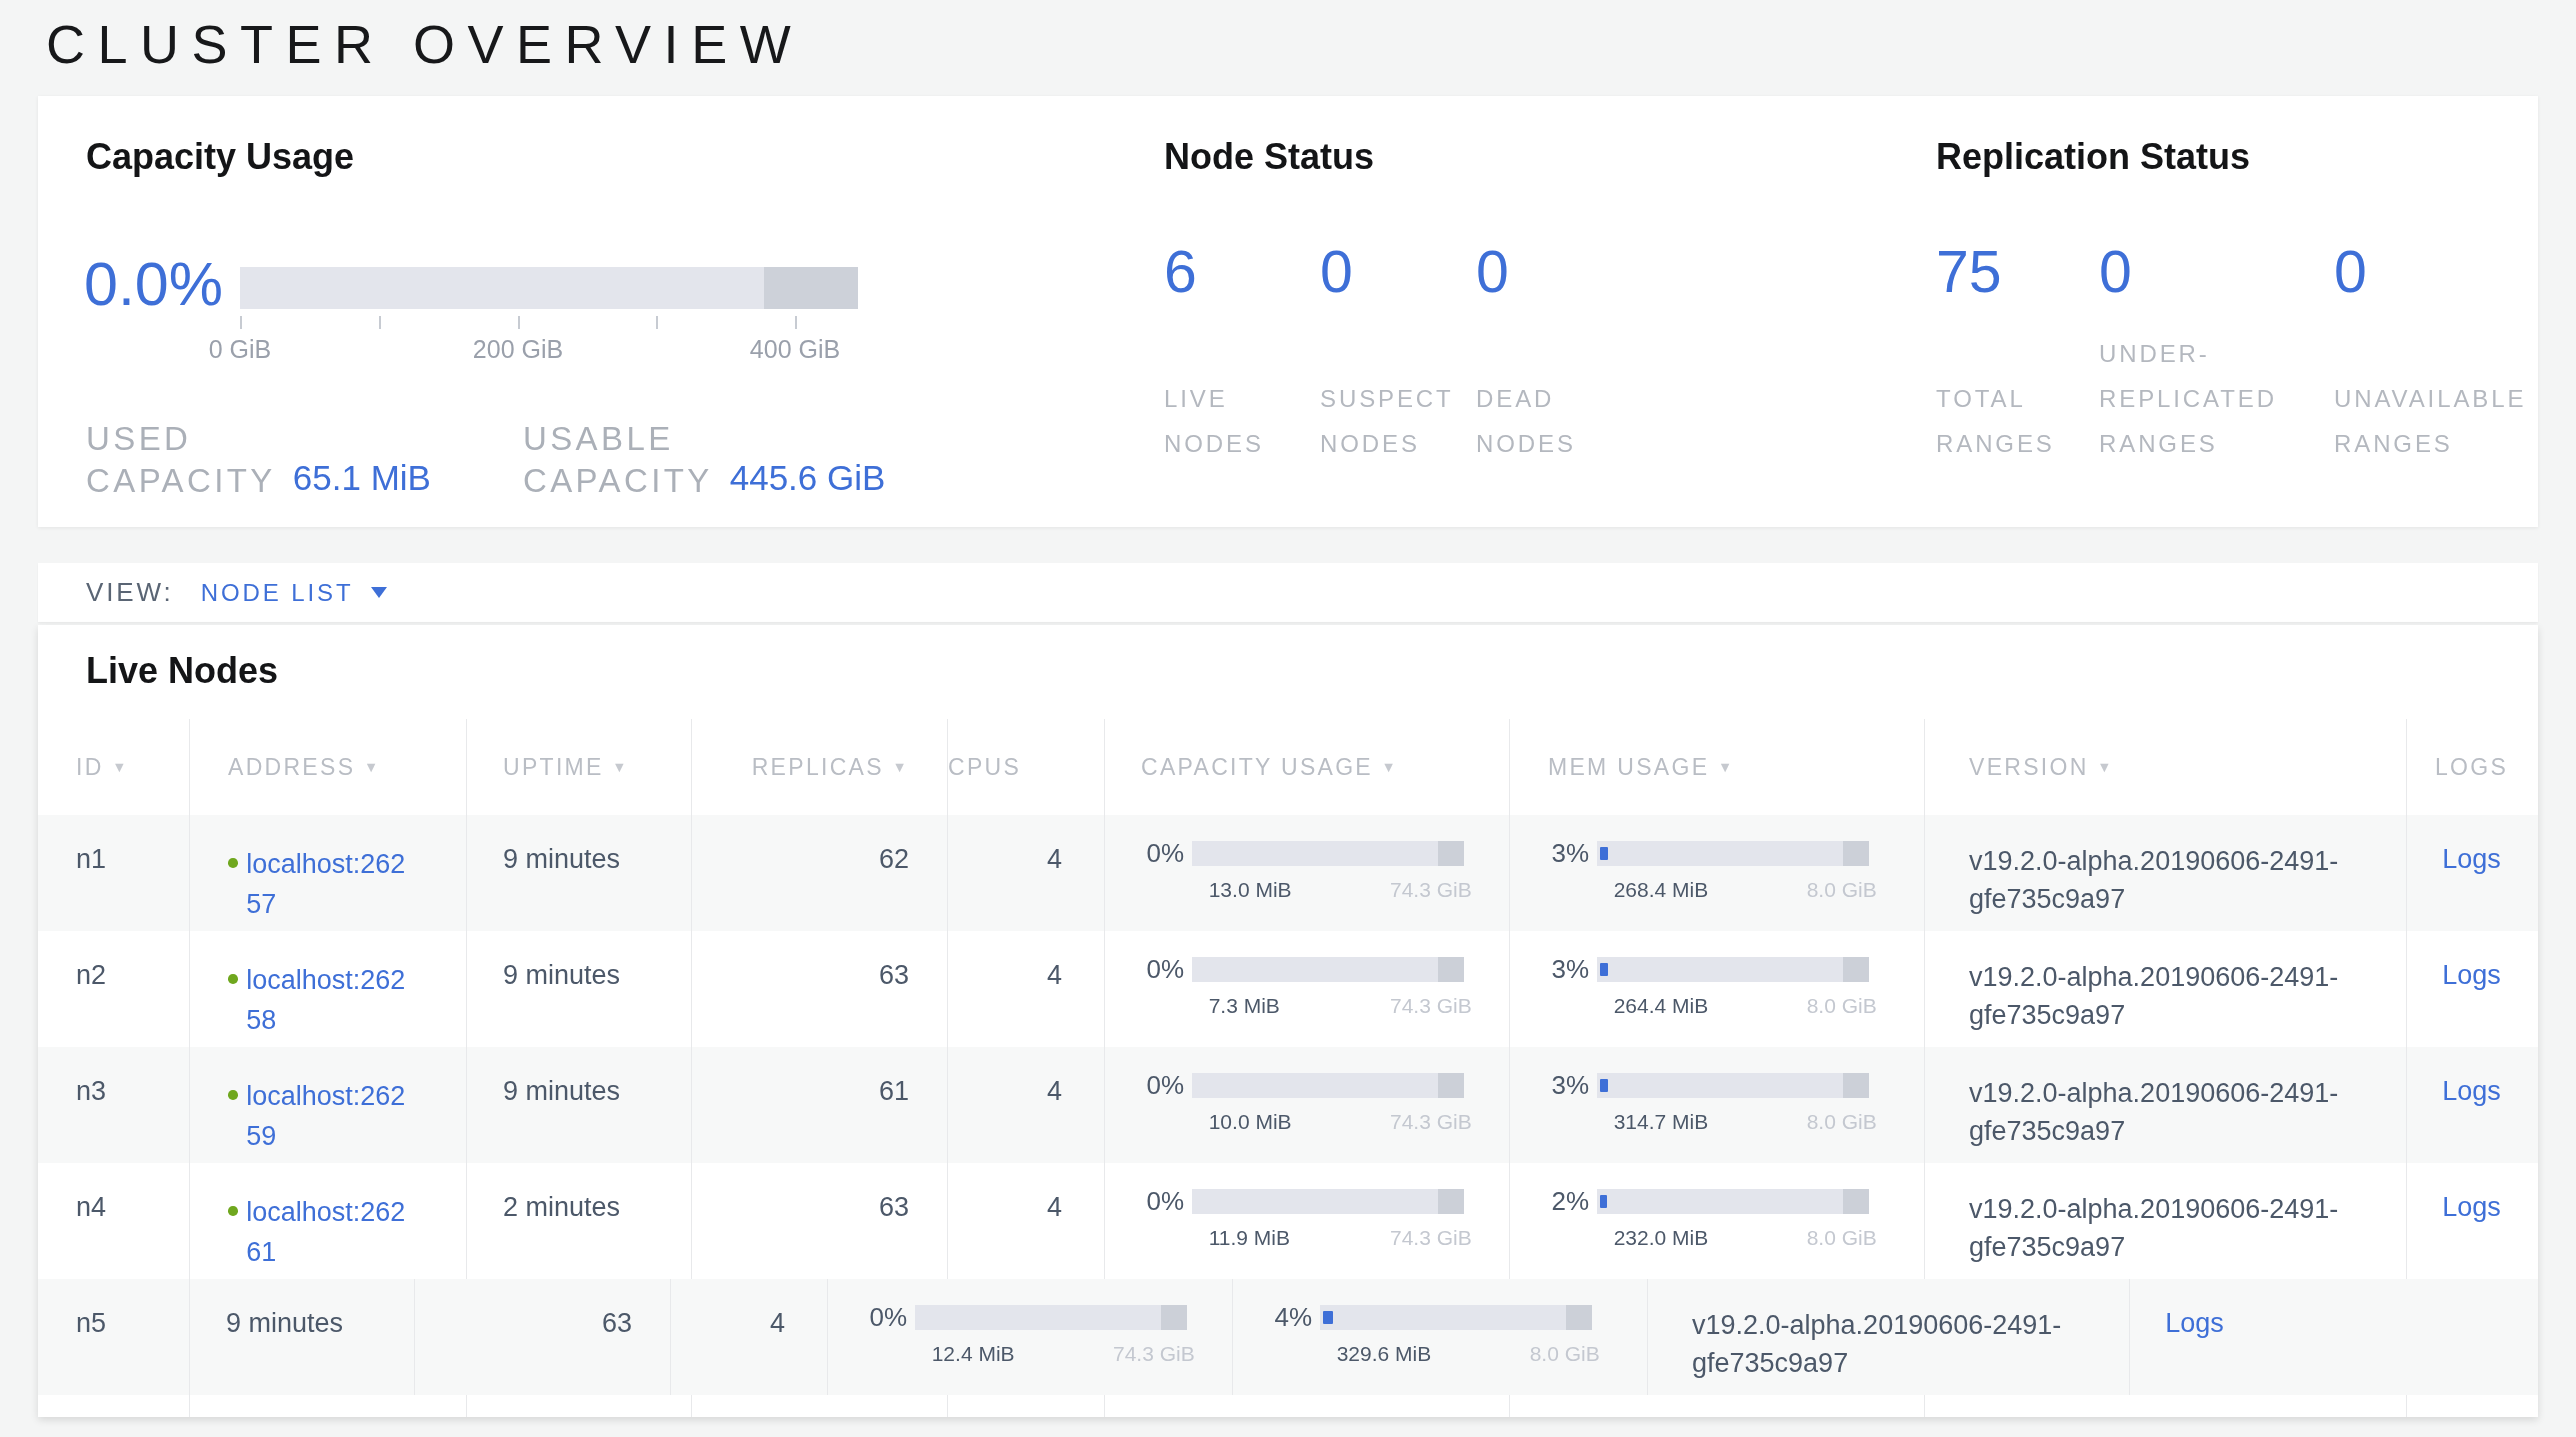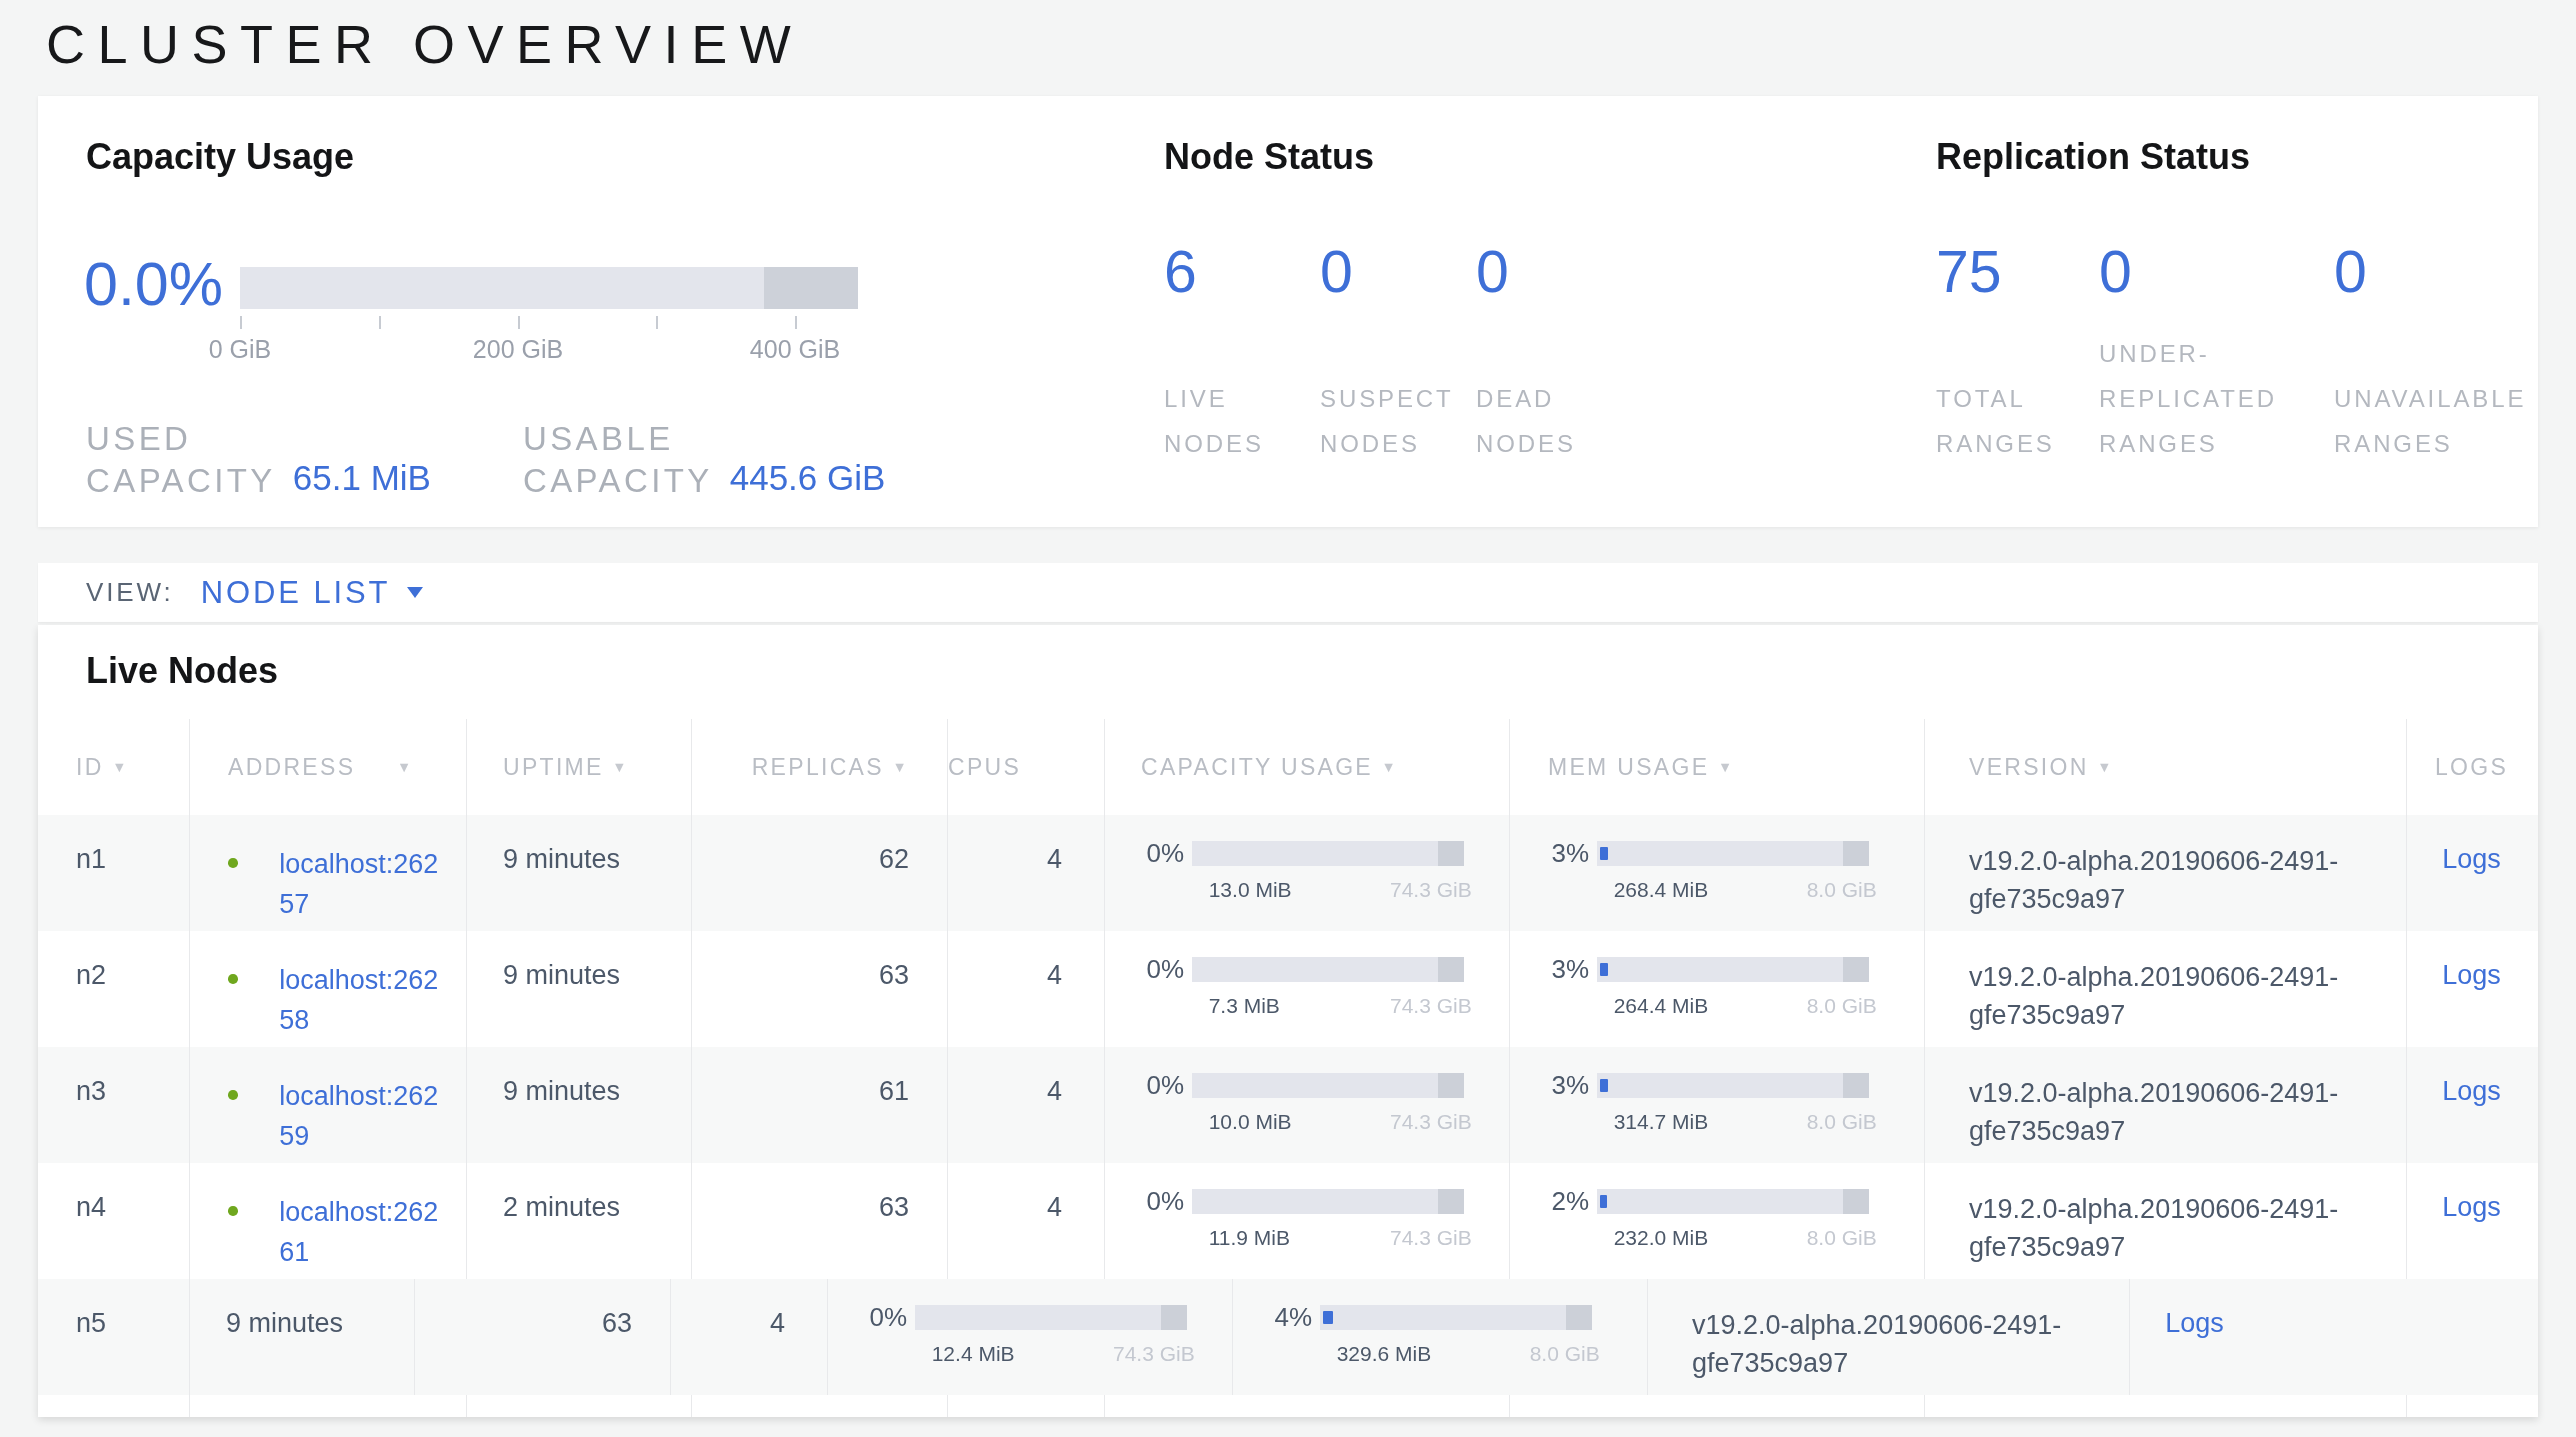--- a/index.html
+++ b/index.html
@@ -44,40 +44,40 @@
   .label-row { position: absolute; top: 230px; height: 140px; display: flex; align-items: flex-end; }
   .label-row.node { left: 1126px; } .label-row.repl { left: 1898px; }
   .metric-label { font-size: 24px; letter-spacing: 2.9px; line-height: 45px;
     color: #b4b8bf; white-space: pre-line; }
   .w-n { width: 156px; } .w-r1 { width: 163px; } .w-r2 { width: 235px; } .w-r3 { width: 211px; }
 
   
   #view-bar { top: 563px; height: 59px; display: flex; align-items: center;
     padding-left: 48px; box-shadow: 0 1px 1.9px rgba(0,0,0,.05); }
   .view-label { font-size: 26px; letter-spacing: 2.9px; color: #5a6574; }
-  .view-value { font-size: 31px; letter-spacing: 2.9px; color: #3e6fd7; margin-left: 27px; }
+  .view-value { font-size: 24px; letter-spacing: 2.9px; color: #3e6fd7; margin-left: 27px; }
   .view-caret { width: 0; height: 0; margin-left: 17px;
     border-left: 8.6px solid transparent; border-right: 8.6px solid transparent;
     border-top: 11.5px solid #3e6fd7; }
 
   
   #table-card { top: 625px; height: 792px; overflow: hidden; box-shadow: 0 2.9px 7.7px rgba(0,0,0,.12); }
   .table-title { position: absolute; left: 48px; top: 25px; font-size: 36px; font-weight: 700; color: #141517; }
 
   .grid-header { position: absolute; top: 94px; left: 0; right: 0; height: 96px; display: flex; }
   .hcell { display: flex; align-items: center; font-size: 23px; letter-spacing: 2.3px;
     color: #b9bdc4; border-right: 1px solid #e8e9eb; flex: none; }
   .sort-arrow { font-size: 14.4px; color: #c6c9cf; margin-left: 8.6px; }
 
   .rows { position: absolute; top: 190px; left: 0; right: 0; }
   .row { display: flex; height: 116px; }
   .row:nth-child(odd) { background: #f7f8f8; }
   .cell { flex: none; border-right: 1px solid #e8e9eb; font-size: 27px; color: #4c5869; }
 
-  .c-id  { width: 152px; } .c-addr { width: 277px; gap: 33px; } .c-up  { width: 225px; align-items: center; }
+  .c-id  { width: 152px; } .c-addr { width: 277px; } .c-up  { width: 225px; align-items: center; }
   .c-rep { width: 256px; } .c-cpu  { width: 157px; } .c-cap { width: 405px; }
   .c-mem { width: 415px; } .c-ver  { width: 482px; } .c-log { width: 129px; border-right: none; }
 
   .cell.c-id  { padding: 29px 0 0 38px; }
   .cell.c-addr{ padding: 29px 0 0 38px; display: flex; }
   .cell.c-up  { padding: 29px 0 0 36px; }
   .cell.c-rep { padding: 29px 38px 0 0; text-align: right; }
   .cell.c-cpu { padding: 29px 42px 0 0; text-align: right; }
   .cell.c-ver { padding: 27px 0 0 44px; }
   .cell.c-log { padding: 29px 0 0 0; text-align: center; }

